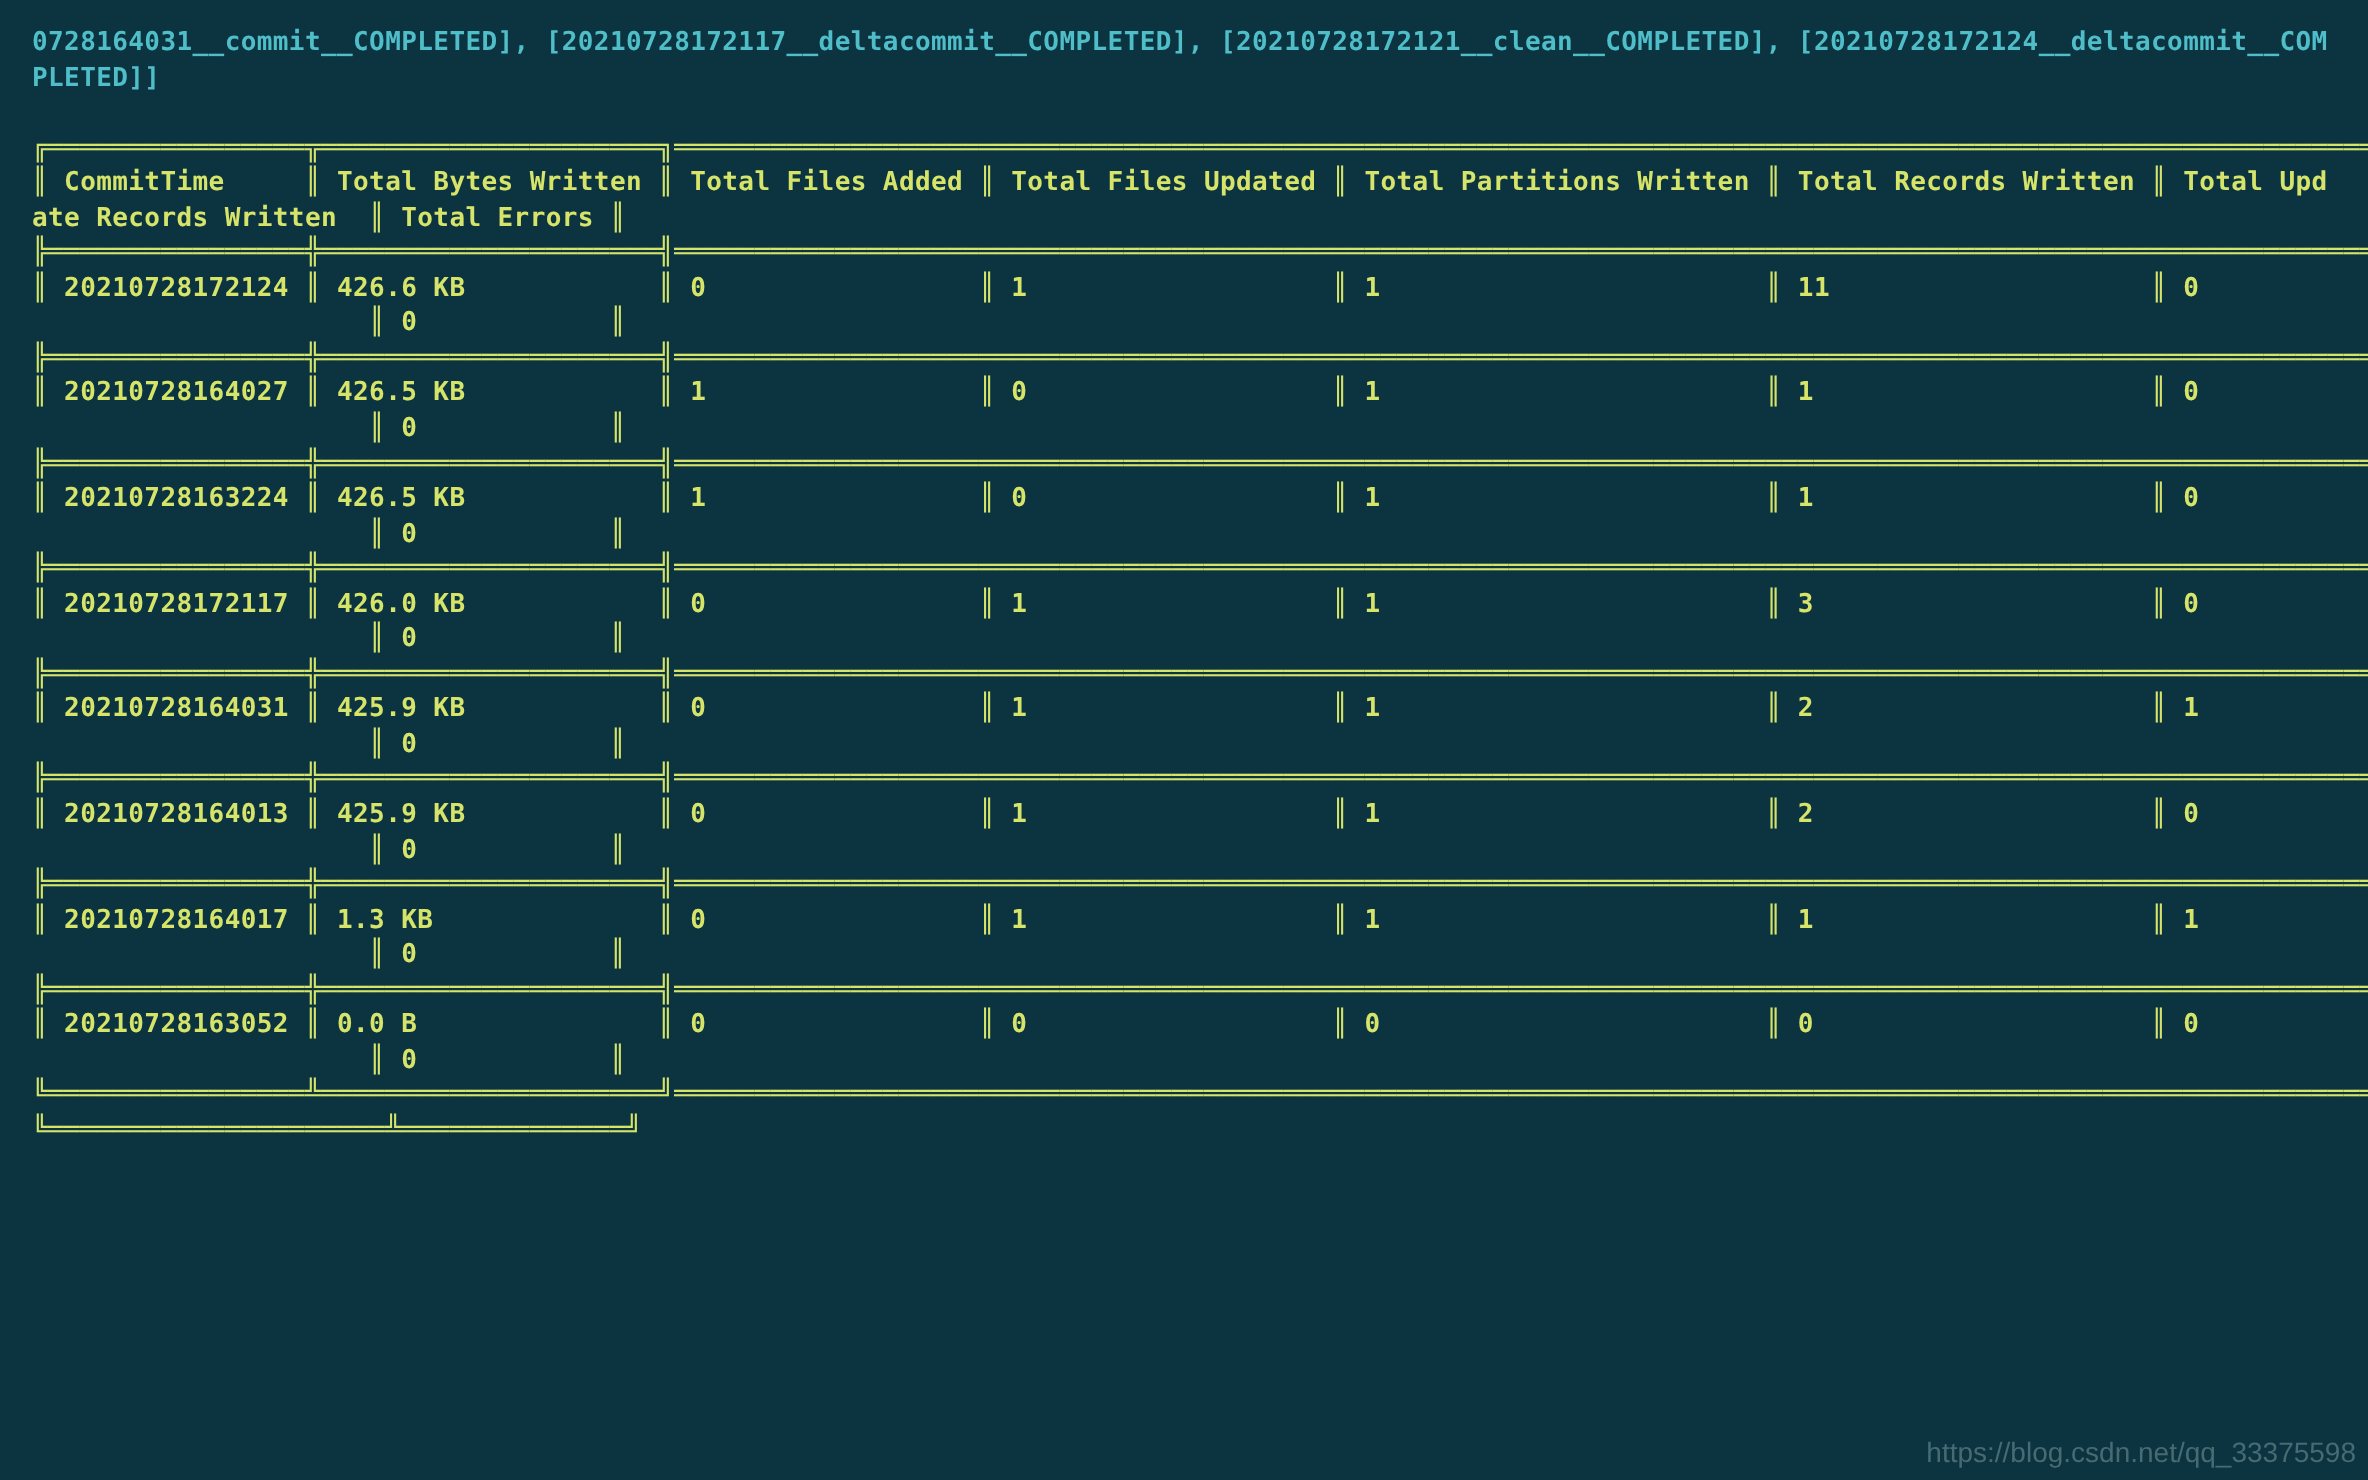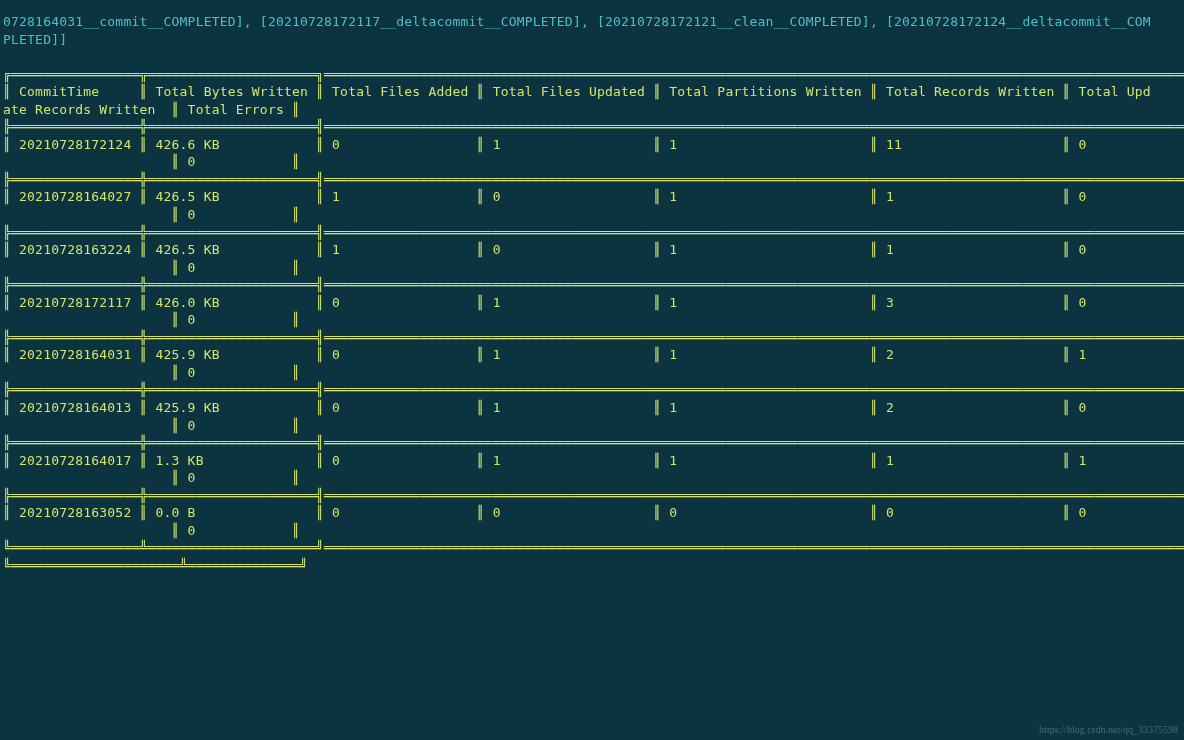--- a/index.html
+++ b/index.html
@@ -8,29 +8,30 @@
     color:#d6e46a;
     font-family:"Menlo","Consolas","Courier New",monospace;
     font-size:13px;
     line-height:1.35;
     width:1184px;height:740px;
     overflow:hidden;
     letter-spacing:0.2px;
   }
   #term{
     white-space:pre;
-    padding:0 3px;
+    padding:0 16px;
+    font-weight:bold;
   }
   .cyan{color:#4fbec9;}
   .watermark{
     position:absolute;
     right:6px;bottom:4px;
-    font-size:10px;
+    font-size:14px;
     color:#486a72;
-    font-family:Liberation Serif, serif;
+    font-family:Liberation Sans, sans-serif;
     letter-spacing:0;
   }
 </style>
 </head>
 <body>
 
 <pre id="term"><span class="cyan">0728164031__commit__COMPLETED], [20210728172117__deltacommit__COMPLETED], [20210728172121__clean__COMPLETED], [20210728172124__deltacommit__COM</span>
 <span class="cyan">PLETED]]</span>
 
 ╔════════════════╦═════════════════════╗═════════════════════════════════════════════════════════════════════════════════════════════════════════════════════════════════════════════════

